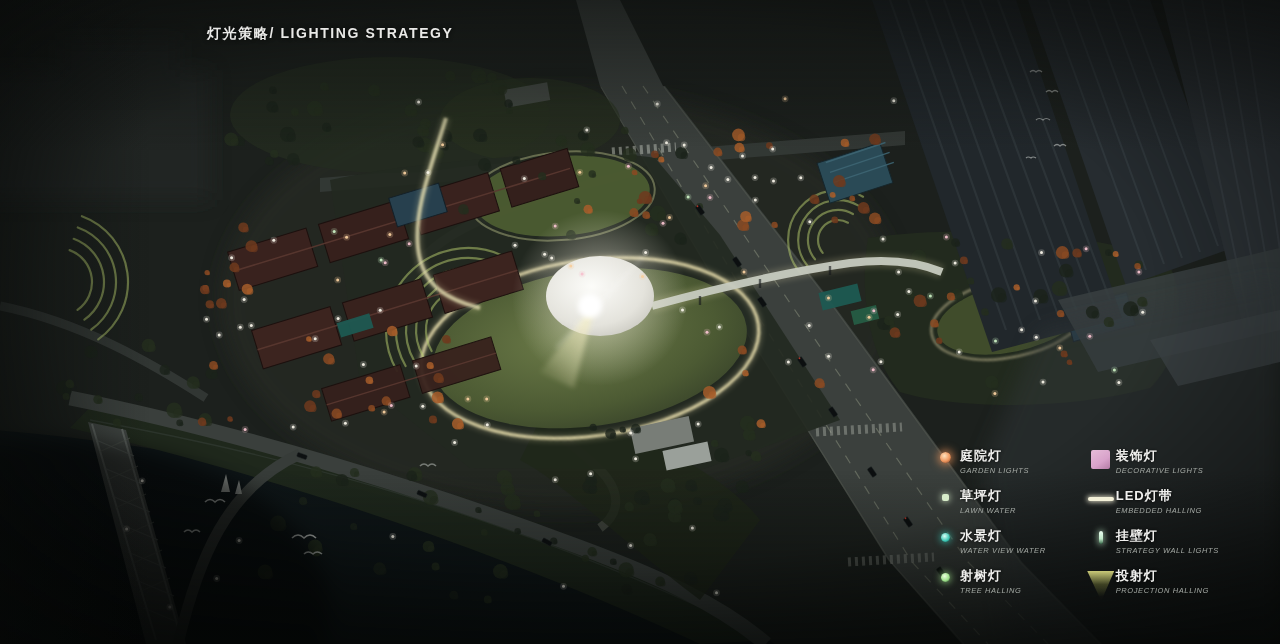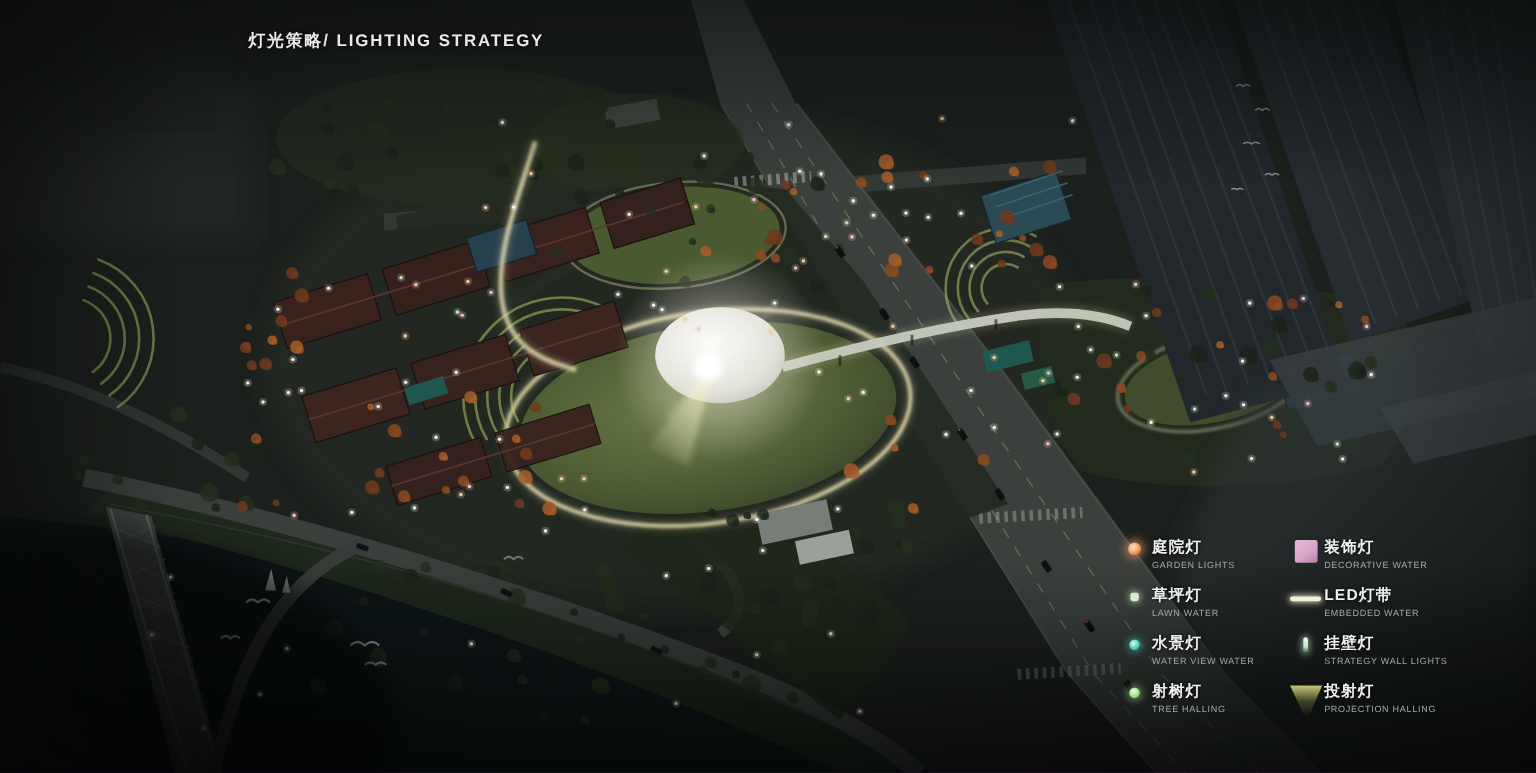--- a/index.html
+++ b/index.html
@@ -10,27 +10,27 @@
   }
   #scene{position:absolute;left:0;top:0;width:1280px;height:644px;display:block;}
   
   .page-title{
     position:absolute;left:207px;top:25px;
     color:#e9e9e7;font-size:14px;font-weight:600;
     letter-spacing:1.6px;white-space:nowrap;
     text-shadow:0 0 4px rgba(0,0,0,.8);
   }
   
-  .legend{position:absolute;left:930px;top:449px;display:flex;gap:28px;}
+  .legend{position:absolute;left:930px;top:449px;display:flex;gap:40px;}
   .legend-col{display:flex;flex-direction:column;}
   .legend-item{display:flex;align-items:flex-start;margin-bottom:14px;height:26px;}
   .marker-cell{width:30px;min-width:30px;display:flex;justify-content:center;align-items:flex-start;}
   .legend-texts{display:flex;flex-direction:column;}
   .legend-zh{color:#f0f0ee;font-size:13px;font-weight:700;letter-spacing:1px;line-height:14px;text-shadow:0 0 3px rgba(0,0,0,.9);}
-  .legend-en{color:#a4a9a4;font-size:7.5px;letter-spacing:.6px;line-height:9px;margin-top:3px;white-space:nowrap;}
+  .legend-en{color:#a4a9a4;font-size:7.5px;letter-spacing:.6px;line-height:9px;margin-top:3px;white-space:nowrap;font-style:italic;}
   
   .m{--mc:#fff;}
   .m-garden{width:11px;height:11px;border-radius:50%;margin-top:3px;
     background:radial-gradient(circle at 40% 35%, #ffe2bd 0%, var(--mc) 55%, #703622 100%);
     box-shadow:0 0 8px 2px rgba(240,151,94,.75);}
   .m-lawn{width:7px;height:7px;border-radius:2px;margin-top:5px;background:var(--mc);
     box-shadow:0 0 6px 1px rgba(215,236,201,.65);}
   .m-water{width:9px;height:9px;border-radius:50%;margin-top:4px;
     background:radial-gradient(circle at 40% 35%, #d9fff6 0%, var(--mc) 60%, #0f4a44 100%);
     box-shadow:0 0 7px 1px rgba(59,196,178,.7);}
@@ -1003,30 +1003,30 @@
         </span>
       </div>
     </div>
     <div class="legend-col">
       <div class="legend-item">
         <span class="marker-cell">
             <span class="m m-decorative" style="--mc: #d8a2ca;"></span>
           </span>
         <span class="legend-texts">
           <span class="legend-zh">装饰灯</span>
-          <span class="legend-en">DECORATIVE WATER</span>
+          <span class="legend-en">DECORATIVE LIGHTS</span>
         </span>
       </div>
       <div class="legend-item">
         <span class="marker-cell">
             <span class="m m-led" style="--mc: #f3f0d8;"></span>
           </span>
         <span class="legend-texts">
           <span class="legend-zh">LED灯带</span>
-          <span class="legend-en">EMBEDDED WATER</span>
+          <span class="legend-en">EMBEDDED HALLING</span>
         </span>
       </div>
       <div class="legend-item">
         <span class="marker-cell">
             <span class="m m-wall" style="--mc: #bfe8c8;"></span>
           </span>
         <span class="legend-texts">
           <span class="legend-zh">挂壁灯</span>
           <span class="legend-en">STRATEGY WALL LIGHTS</span>
         </span>

